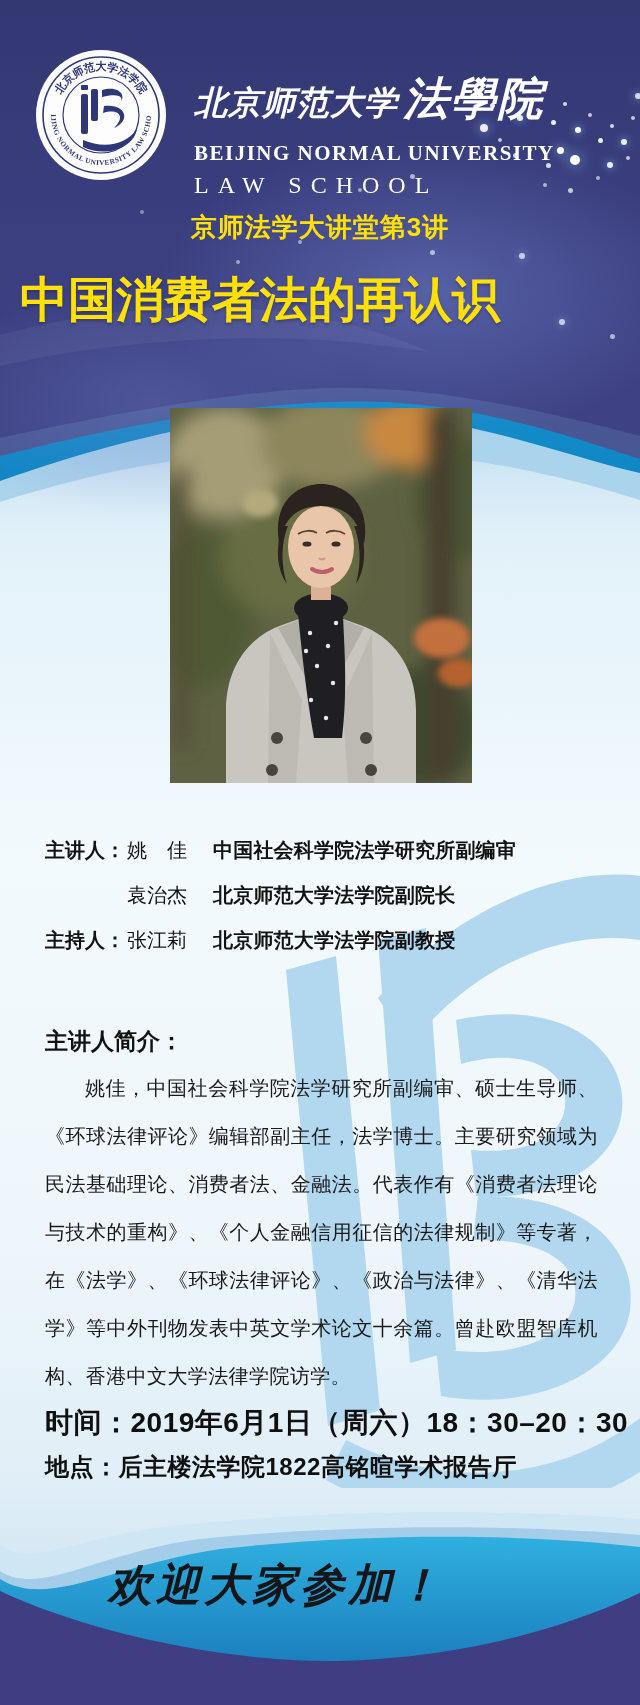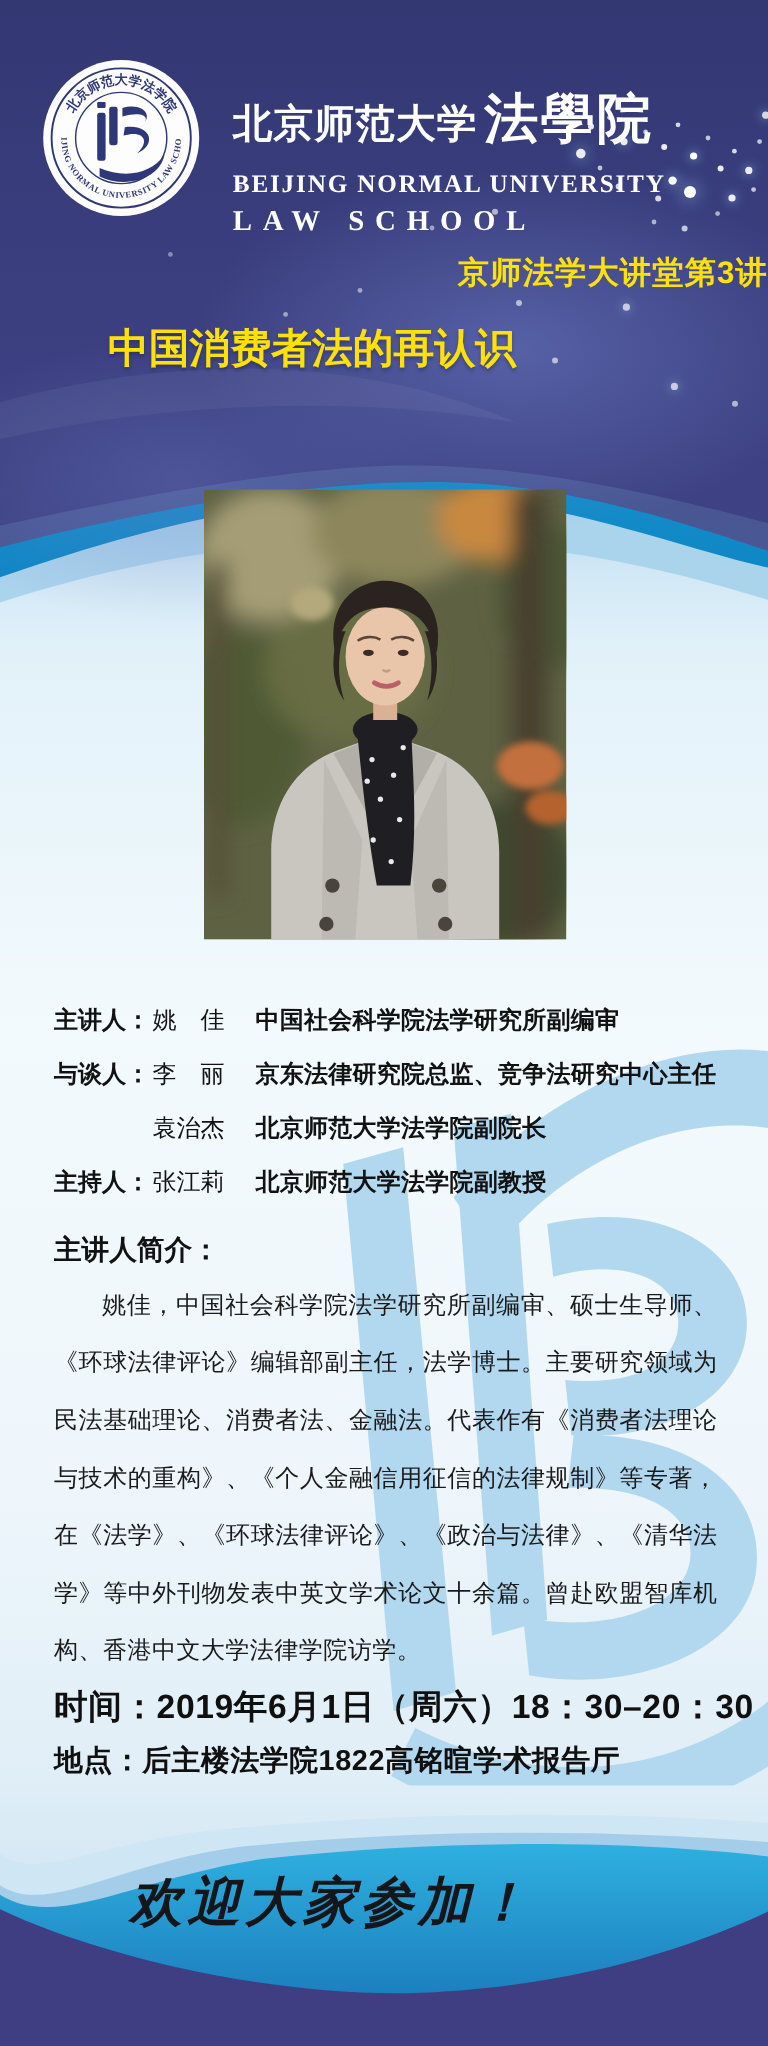--- a/index.html
+++ b/index.html
@@ -16,32 +16,32 @@
       #eef6fb 1240px,#e0eef7 1480px,#d5e8f3 1560px);}
   .bg-top{top:0;left:0;}
   .watermark{top:848px;left:228px;}
   .bg-footer{top:1385px;left:0;}
   .sparkle{position:absolute;border-radius:50%;background:#fff;}
 
   
   .logo{top:48px;left:34px;}
   .wordmark{top:76px;left:194px;color:#fff;}
   .wm-cn{font-family:"DejaVu Serif","Liberation Serif",serif;
-    font-weight:bold;white-space:nowrap;line-height:1;}
+    font-style:italic;font-weight:bold;white-space:nowrap;line-height:1;}
   .wm-cn .uni{font-size:33px;letter-spacing:1px;}
   .wm-cn .school{font-size:45px;letter-spacing:2px;}
   .wm-en1{font-family:"Liberation Serif","DejaVu Serif",serif;font-weight:bold;
     font-size:21px;letter-spacing:1.5px;margin-top:20px;white-space:nowrap;}
-  .wm-en2{font-family:"Liberation Serif","DejaVu Serif",serif;font-weight:bold;
+  .wm-en2{font-family:"Liberation Serif","DejaVu Serif",serif;font-weight:normal;
     font-size:24px;letter-spacing:9px;margin-top:6px;white-space:nowrap;}
 
-  .series{top:210px;left:0;width:640px;text-align:right;
+  .series{top:210px;left:0;width:640px;text-align:center;
     font-size:26px;font-weight:bold;color:#ffe10a;letter-spacing:1px;}
   .title{top:268px;left:0;width:520px;text-align:center;
-    font-size:34px;font-weight:bold;color:#ffe105;letter-spacing:0px;
+    font-size:48px;font-weight:bold;color:#ffe105;letter-spacing:0px;
     text-shadow:0 2px 3px rgba(20,25,70,.35);white-space:nowrap;}
 
   .photo{top:408px;left:170px;width:302px;height:375px;}
 
   
   .speakers{top:828px;left:45px;width:558px;color:#121212;}
   .sp-row{display:grid;grid-template-columns:82px 86px 1fr;height:45px;
     align-items:center;}
   .sp-role{font-size:20px;font-weight:bold;white-space:nowrap;}
   .sp-name{font-size:20px;font-weight:normal;white-space:nowrap;}
@@ -260,25 +260,20 @@
     </g>
   </svg>
 
   <div class="abs speakers">
     <div class="sp-row">
       <span class="sp-role">主讲人：</span>
       <span class="sp-name">姚　佳</span>
       <span class="sp-desc">中国社会科学院法学研究所副编审</span>
     </div>
     <div class="sp-row">
-      <span class="sp-role">与谈人：</span>
-      <span class="sp-name">李　丽</span>
-      <span class="sp-desc">京东法律研究院总监、竞争法研究中心主任</span>
-    </div>
-    <div class="sp-row">
       <span class="sp-role"></span>
       <span class="sp-name">袁治杰</span>
       <span class="sp-desc">北京师范大学法学院副院长</span>
     </div>
     <div class="sp-row">
       <span class="sp-role">主持人：</span>
       <span class="sp-name">张江莉</span>
       <span class="sp-desc">北京师范大学法学院副教授</span>
     </div>
   </div>

